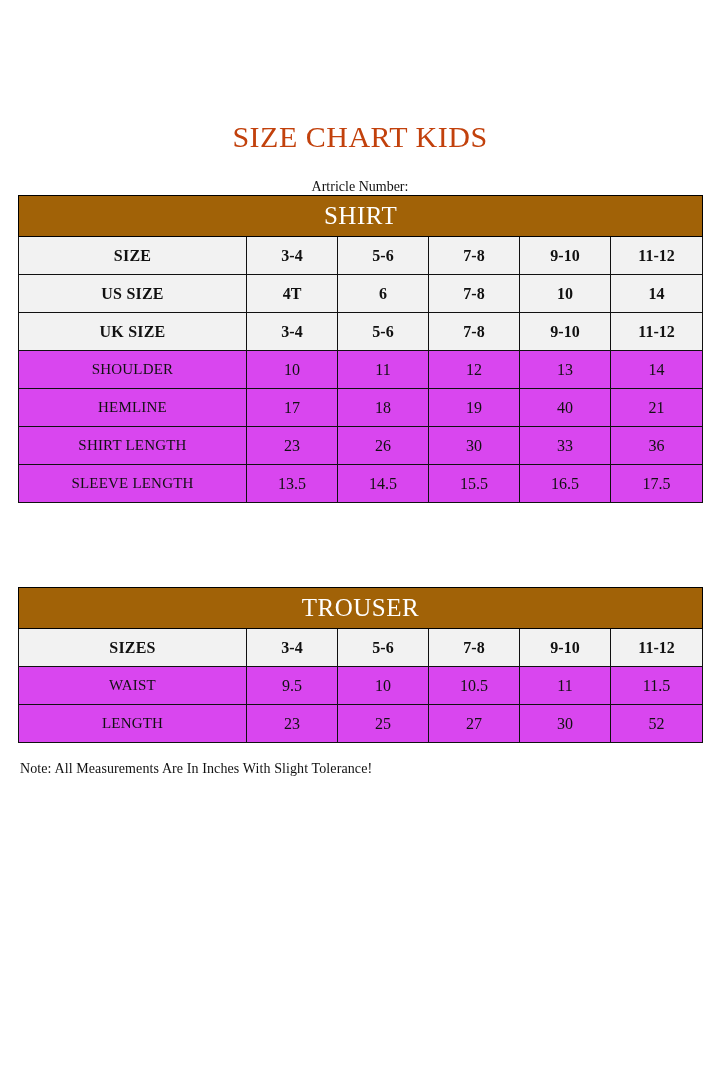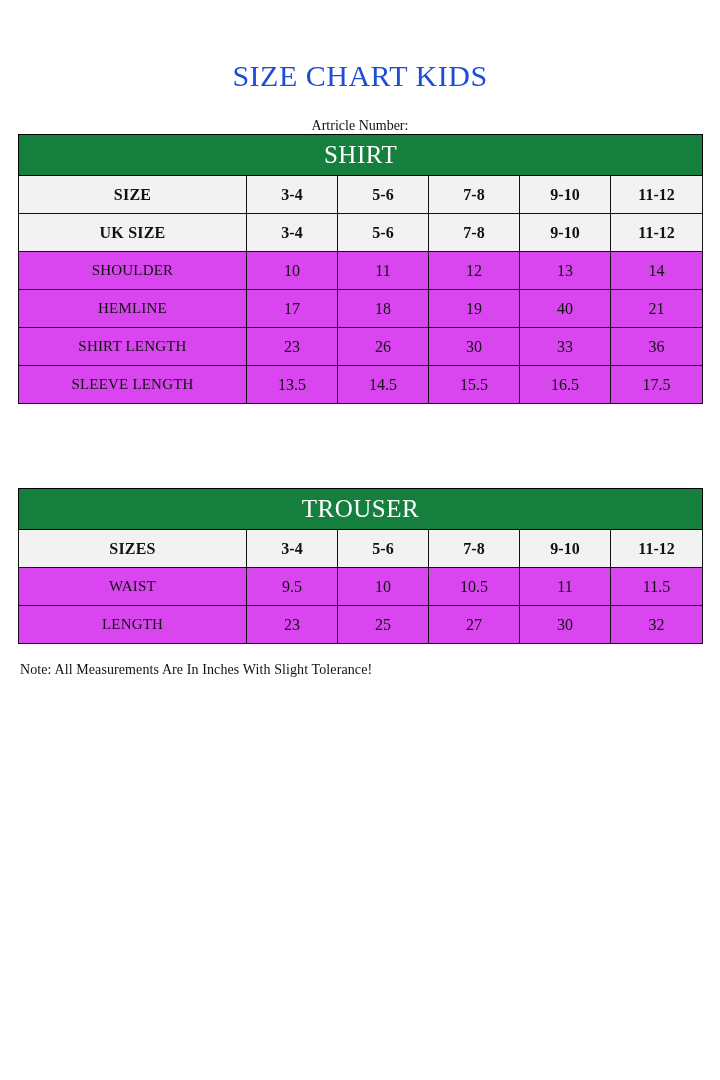--- a/index.html
+++ b/index.html
@@ -20,23 +20,23 @@
     height: 1080px;
     box-sizing: border-box;
     padding: 0 18px;
     position: relative;
   }
   .title {
     text-align: center;
     font-size: 30px;
     letter-spacing: 0.5px;
     font-weight: 400;
-    margin-top: 59px;
+    margin-top: 120px;
     line-height: 1.1;
-    color: #1d4ed8;
+    color: #c2410c;
   }
   .subtitle {
     text-align: center;
     font-size: 14px;
     font-weight: 400;
     margin-top: 26px;
     color: #111;
   }
   .article-number {
     text-align: center;
@@ -52,21 +52,21 @@
     table-layout: fixed;
     margin: 0 auto;
   }
   table.size-table td, table.size-table th {
     border: 1px solid #111;
     padding: 0;
     text-align: center;
     vertical-align: middle;
   }
   .band {
-    background: #15803d;
+    background: #a16207;
     color: #ffffff;
     font-size: 25px;
     font-weight: 400;
     height: 40px;
     letter-spacing: 0.5px;
     border: 1px solid #000 !important;
   }
   .row-head {
     background: #f2f2f2;
   }
@@ -125,20 +125,28 @@
 
       <tr class="row-head hrow">
         <td class="label bold">SIZE</td>
         <td class="val bold">3-4</td>
         <td class="val bold">5-6</td>
         <td class="val bold">7-8</td>
         <td class="val bold">9-10</td>
         <td class="val bold">11-12</td>
       </tr>
       <tr class="row-head hrow">
+        <td class="label bold">US SIZE</td>
+        <td class="val bold">4T</td>
+        <td class="val bold">6</td>
+        <td class="val bold">7-8</td>
+        <td class="val bold">10</td>
+        <td class="val bold">14</td>
+      </tr>
+      <tr class="row-head hrow">
         <td class="label bold">UK SIZE</td>
         <td class="val bold">3-4</td>
         <td class="val bold">5-6</td>
         <td class="val bold">7-8</td>
         <td class="val bold">9-10</td>
         <td class="val bold">11-12</td>
       </tr>
 
       <tr class="row-body brow">
         <td class="label">SHOULDER</td>
@@ -206,20 +214,20 @@
         <td class="val">10.5</td>
         <td class="val">11</td>
         <td class="val">11.5</td>
       </tr>
       <tr class="row-body brow">
         <td class="label">LENGTH</td>
         <td class="val">23</td>
         <td class="val">25</td>
         <td class="val">27</td>
         <td class="val">30</td>
-        <td class="val">32</td>
+        <td class="val">52</td>
       </tr>
     </tbody>
   </table>
 
   <div class="note">Note: All Measurements Are In Inches With Slight Tolerance!</div>
 
 </div>
 
 </body></html>

